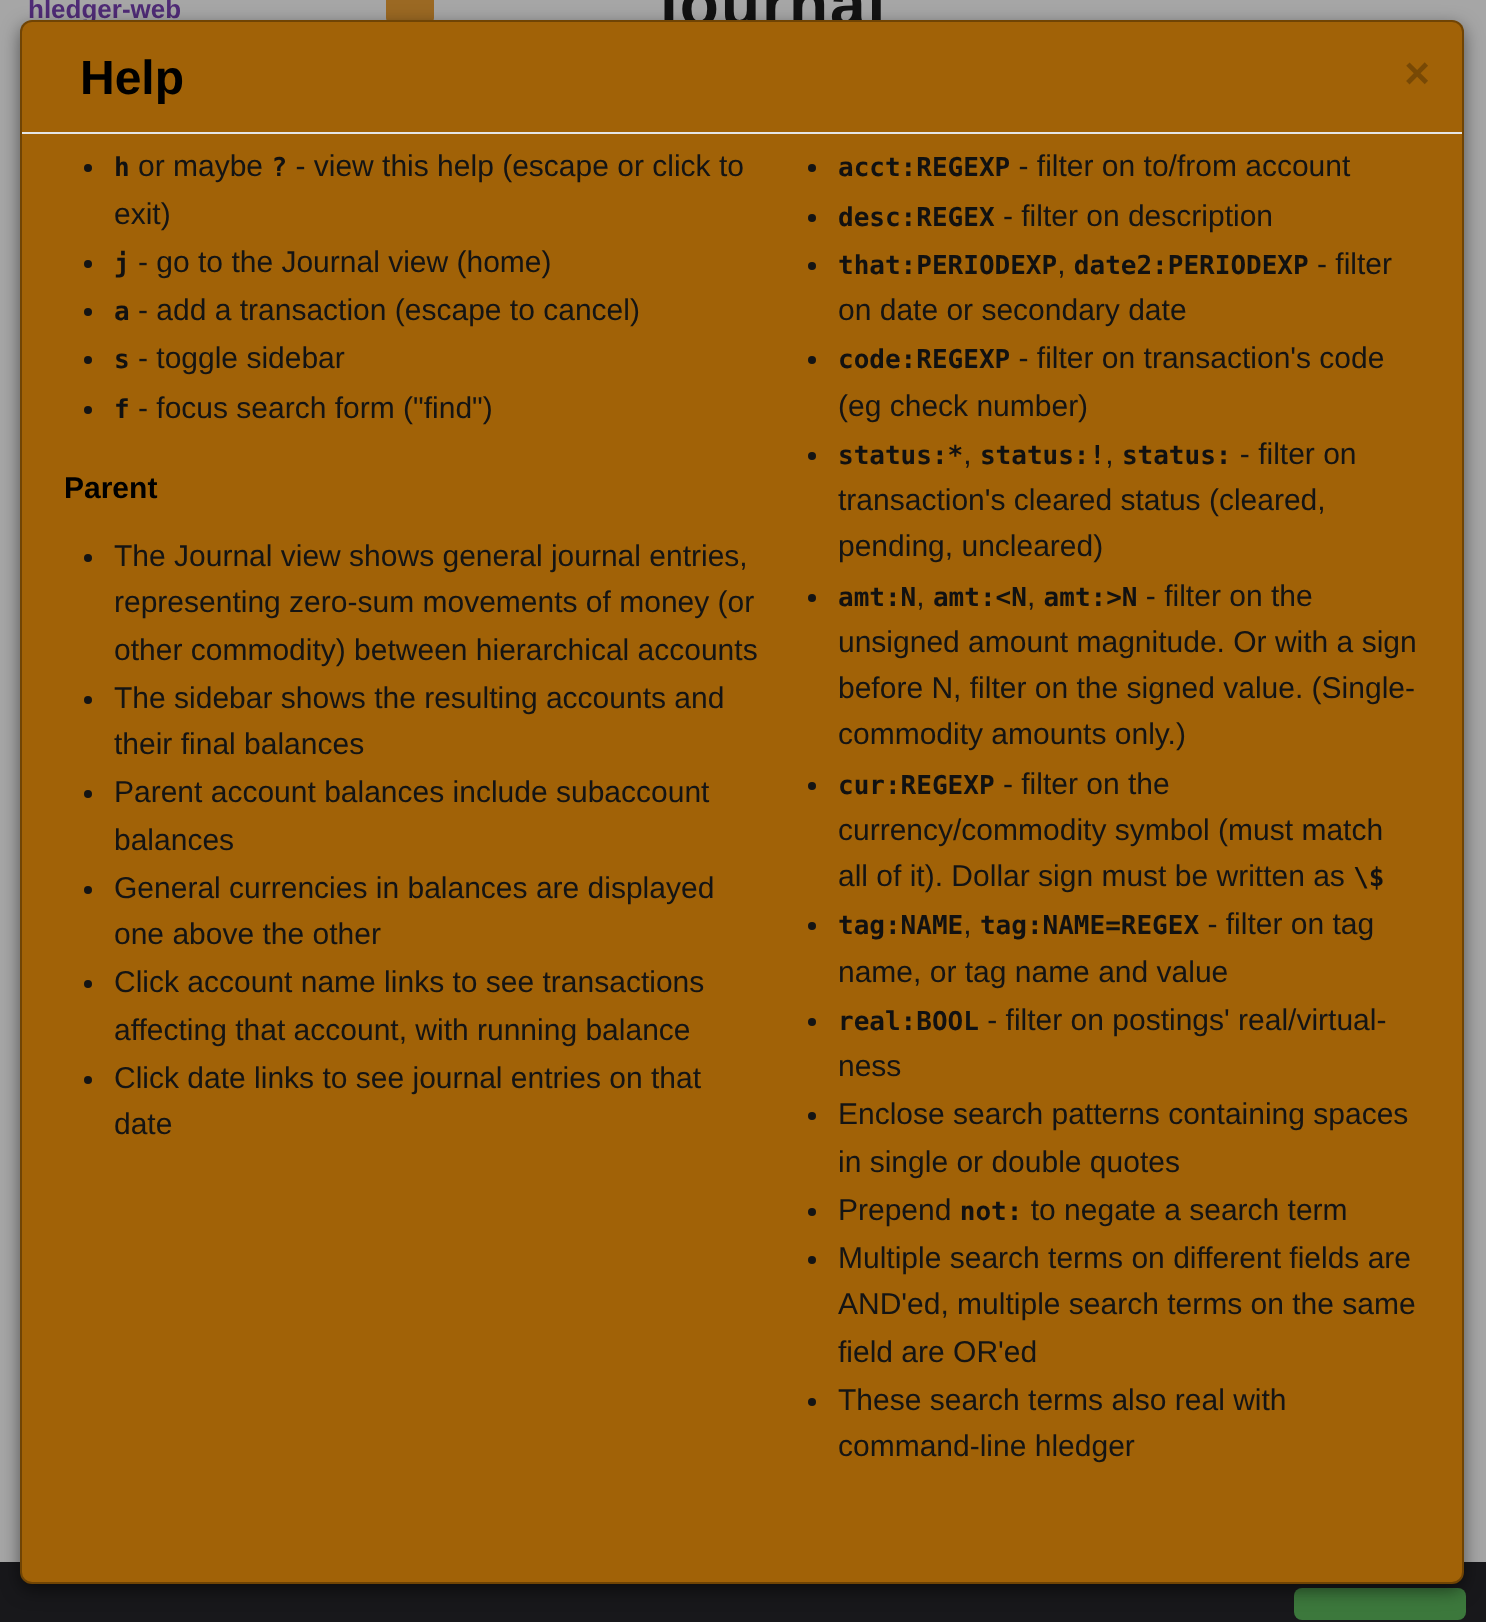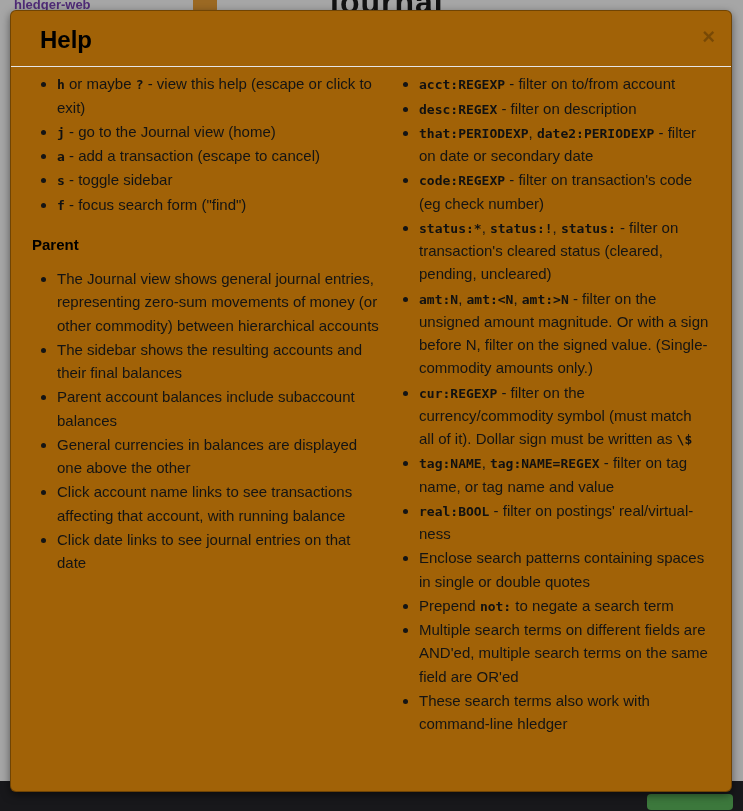--- a/index.html
+++ b/index.html
@@ -119,17 +119,17 @@
           <li><code>that:PERIODEXP</code>, <code>date2:PERIODEXP</code> - filter on date or secondary date</li>
           <li><code>code:REGEXP</code> - filter on transaction's code (eg check number)</li>
           <li><code>status:*</code>, <code>status:!</code>, <code>status:</code> - filter on transaction's cleared status (cleared, pending, uncleared)</li>
           <li><code>amt:N</code>, <code>amt:&lt;N</code>, <code>amt:&gt;N</code> - filter on the unsigned amount magnitude. Or with a sign before N, filter on the signed value. (Single-commodity amounts only.)</li>
           <li><code>cur:REGEXP</code> - filter on the currency/commodity symbol (must match all of it). Dollar sign must be written as <code>\$</code></li>
           <li><code>tag:NAME</code>, <code>tag:NAME=REGEX</code> - filter on tag name, or tag name and value</li>
           <li><code>real:BOOL</code> - filter on postings' real/virtual-ness</li>
           <li>Enclose search patterns containing spaces in single or double quotes</li>
           <li>Prepend <code>not:</code> to negate a search term</li>
           <li>Multiple search terms on different fields are AND'ed, multiple search terms on the same field are OR'ed</li>
-          <li>These search terms also work with command-line hledger</li>
+          <li>These search terms also real with command-line hledger</li>
         </ul>
     </div>
   </div>
 </div>
 
 </body></html>

